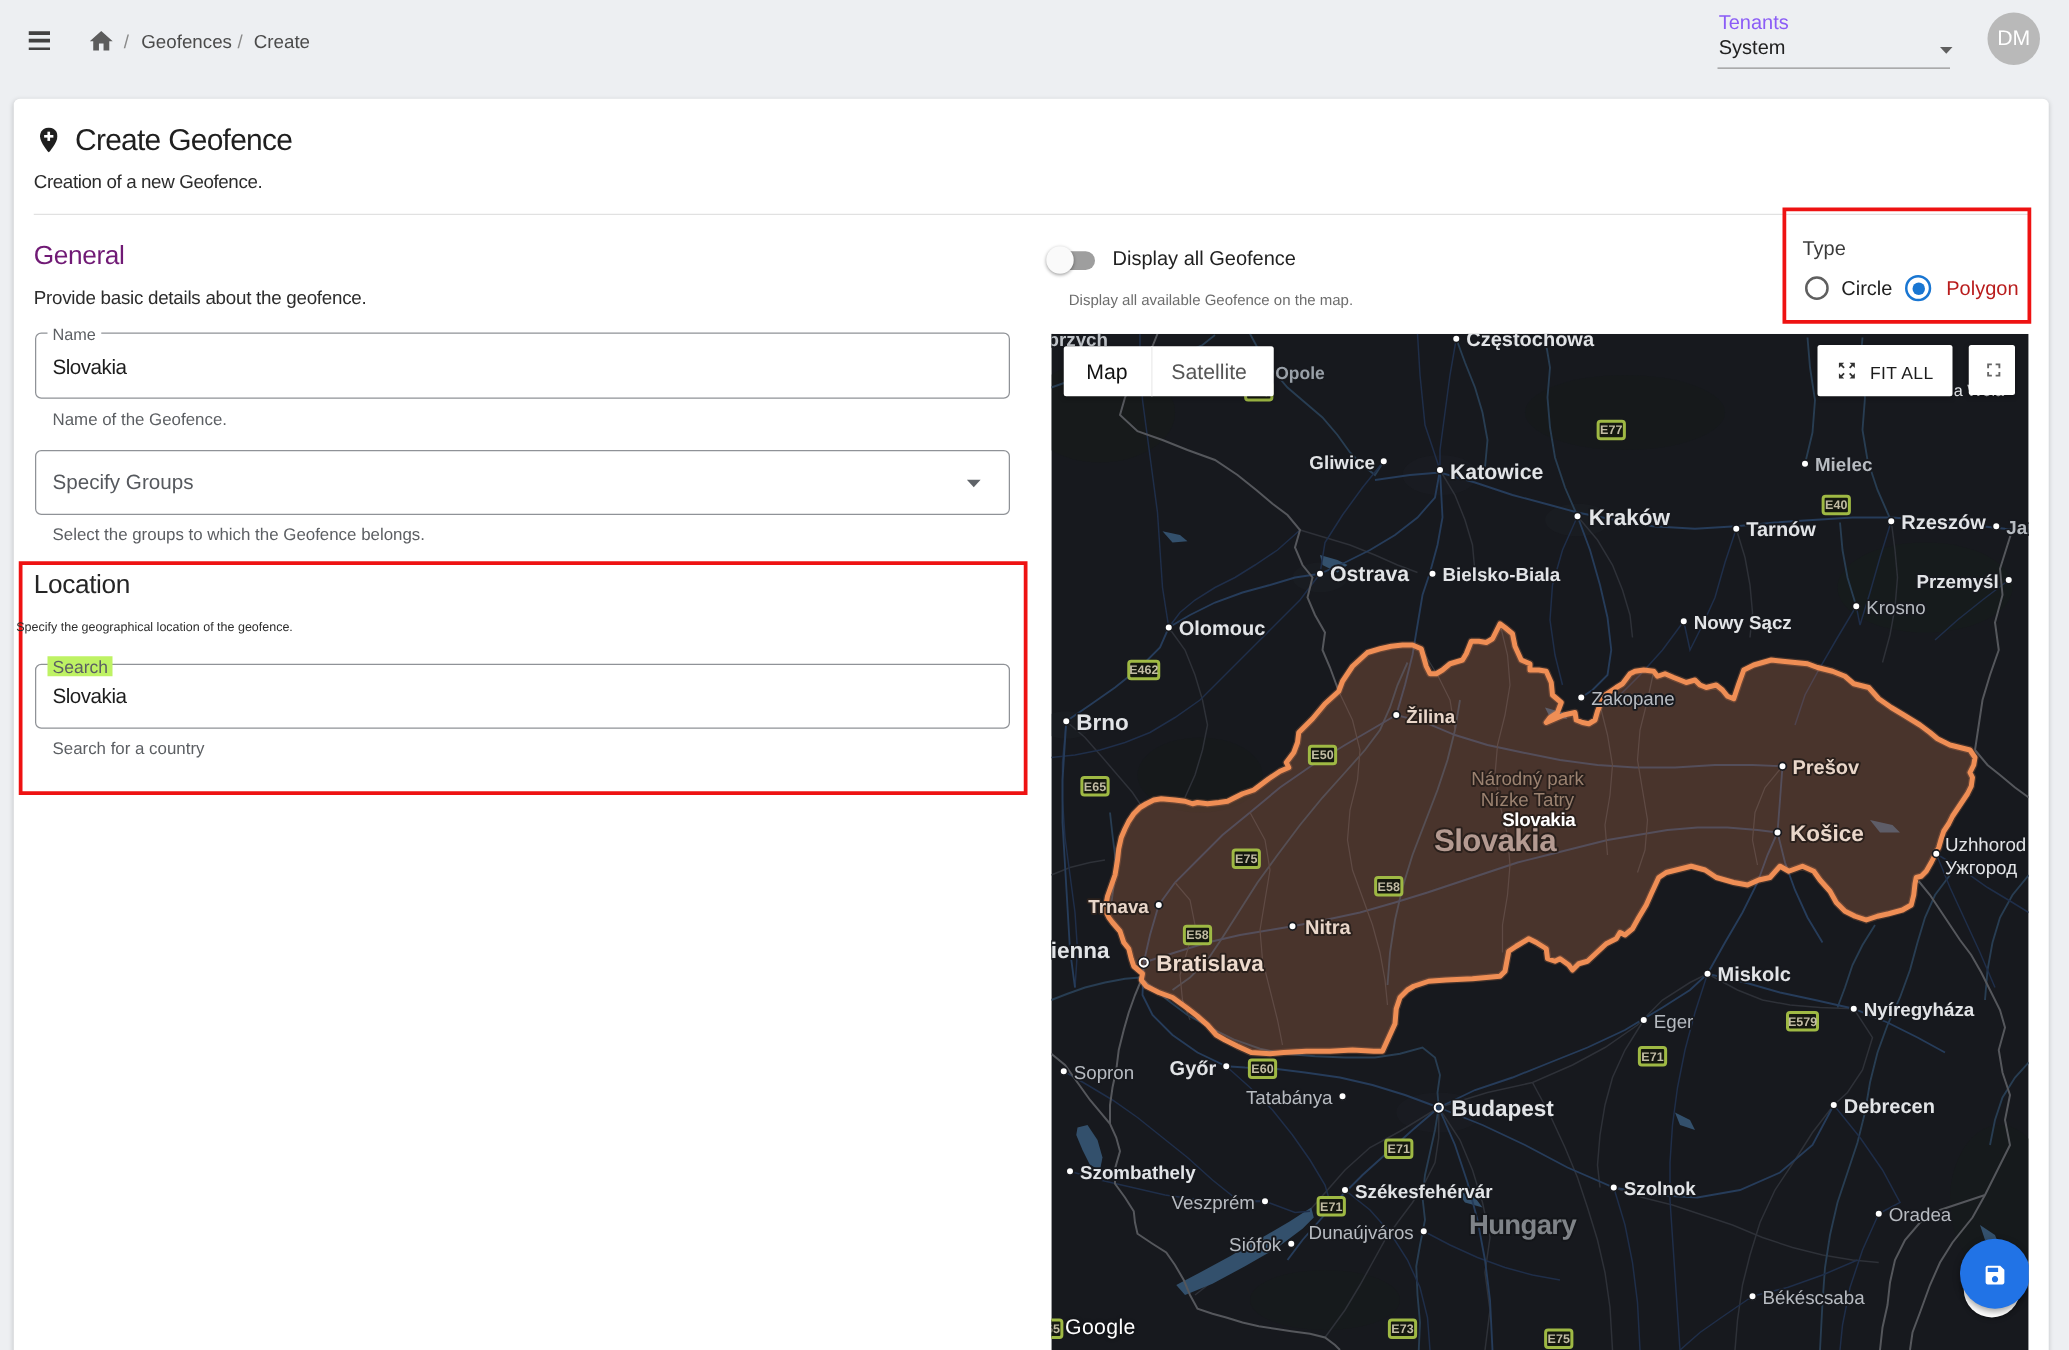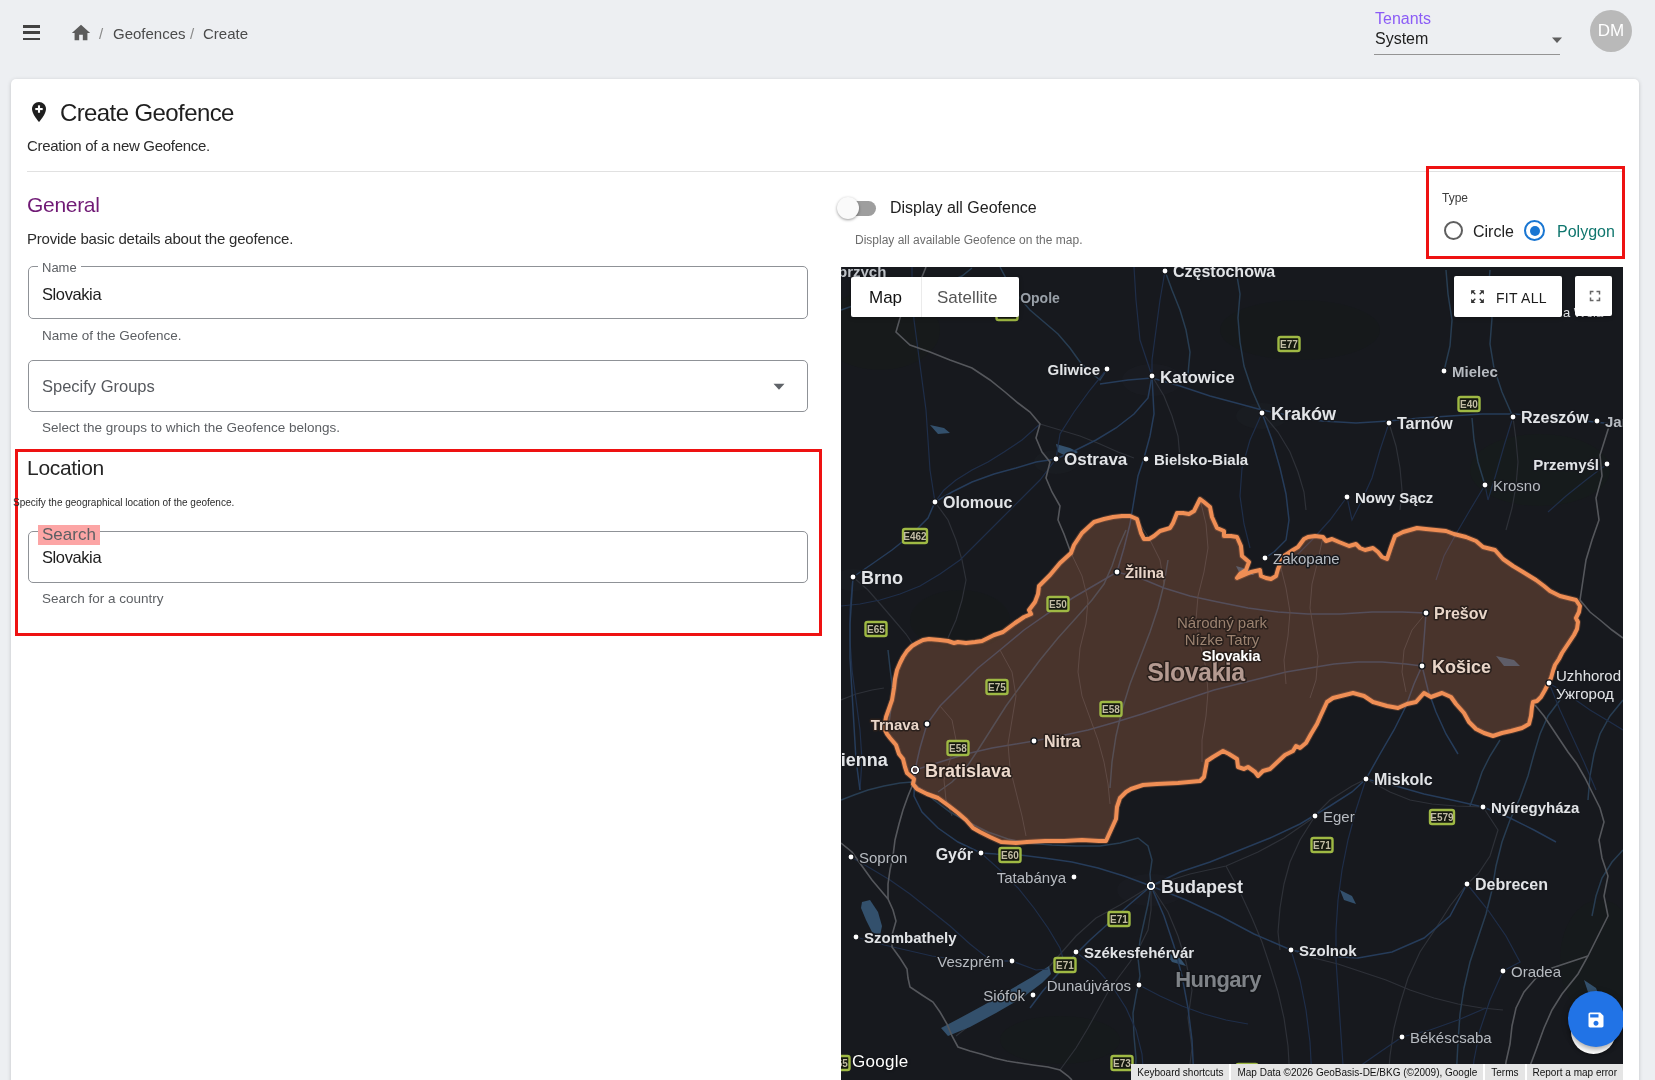--- a/index.html
+++ b/index.html
@@ -51,36 +51,36 @@
 <div class="abs" style="left:42px;top:377px;font-size:16.5px;color:#56595e">Specify Groups</div>
 <svg class="abs" style="left:771px;top:381px" width="16" height="11" viewBox="0 0 14 10">
     <path fill="#5f6368" d="M2 2.5 L7 8 L12 2.5 Z"></path>
   </svg>
 <div class="abs" style="left:42px;top:420px;font-size:13.5px;color:#5c5f63">Select the groups to which the Geofence belongs.</div>
 
 <div class="abs" style="left:15px;top:449px;width:807px;height:187px;border:3px solid #ee1212"></div>
 <div class="abs" style="left:27px;top:456px;font-size:21px;font-weight:500;color:#252525;letter-spacing:-0.3px">Location</div>
 <div class="abs" style="left:13px;top:497px;font-size:10px;color:#2c2c2c">Specify the geographical location of the geofence.</div>
 <div class="abs" style="left:28px;top:531px;width:780px;height:52px;border:1px solid #8f9297;border-radius:5px"></div>
-<div class="abs" style="left:38px;top:525px;font-size:17px;color:#5c5f63;background:#fca5a5;padding:0 4px">Search</div>
+<div class="abs" style="left:38px;top:525px;font-size:14px;color:#5c5f63;background:#bef264;padding:0 4px">Search</div>
 <div class="abs" style="left:42px;top:548px;font-size:16.5px;color:#1d1d1d;letter-spacing:-0.4px">Slovakia</div>
 <div class="abs" style="left:42px;top:591px;font-size:13.5px;color:#5c5f63">Search for a country</div>
 
 <div class="abs" style="left:841px;top:201px;width:35px;height:15px;border-radius:8px;background:#9e9e9e"></div>
 <div class="abs" style="left:837px;top:197px;width:22px;height:22px;border-radius:50%;background:#fafafa;box-shadow:0 1px 3px rgba(0,0,0,0.4)"></div>
 <div class="abs" style="left:890px;top:199px;font-size:16px;color:#212121">Display all Geofence</div>
 <div class="abs" style="left:855px;top:233px;font-size:12px;color:#6d6d6d">Display all available Geofence on the map.</div>
 
 <div class="abs" style="left:1426px;top:166px;width:199px;height:93px;border:3px solid #ee1212"></div>
-<div class="abs" style="left:1442px;top:191px;font-size:12px;color:#3c3c3c">Type</div>
+<div class="abs" style="left:1442px;top:191px;font-size:16px;color:#3c3c3c">Type</div>
 <div class="abs" style="left:1444px;top:221px;width:19px;height:19px;border-radius:50%;border:2px solid #5f5f5f"></div>
 <div class="abs" style="left:1473px;top:223px;font-size:16px;color:#212121">Circle</div>
 <div class="abs" style="left:1524px;top:220px;width:21px;height:21px;border-radius:50%;border:2.5px solid #1976d2"></div>
 <div class="abs" style="left:1530px;top:226px;width:10px;height:10px;border-radius:50%;background:#1976d2"></div>
-<div class="abs" style="left:1557px;top:223px;font-size:16px;color:#0f766e">Polygon</div>
+<div class="abs" style="left:1557px;top:223px;font-size:16px;color:#b91c1c">Polygon</div>
 
 <div class="abs" style="left:841px;top:267px;width:782px;height:813px;overflow:hidden">
 <svg width="782" height="813" viewBox="0 0 782 813" xmlns="http://www.w3.org/2000/svg" style="position:absolute;left:0;top:0;display:block">
 <rect width="782" height="813" fill="#17191e"></rect>
 <ellipse cx="311" cy="113" rx="30" ry="16" fill="#1d2026" opacity="0.45"></ellipse>
 <ellipse cx="421" cy="149" rx="26" ry="13" fill="#1d2026" opacity="0.4"></ellipse>
 <ellipse cx="215" cy="195" rx="22" ry="12" fill="#1d2026" opacity="0.4"></ellipse>
 <ellipse cx="12" cy="313" rx="20" ry="11" fill="#1d2026" opacity="0.4"></ellipse>
 <ellipse cx="310" cy="623" rx="34" ry="16" fill="#1d2026" opacity="0.45"></ellipse>
 <ellipse cx="39" cy="63" rx="60" ry="40" fill="#161d18" opacity="0.35"></ellipse>
@@ -367,22 +367,13 @@
     </svg>
 
   <div class="abs" style="left:730px;top:742px;width:45px;height:45px;border-radius:50%;background:#fff;box-shadow:0 1px 4px rgba(0,0,0,0.3)"></div>
   <div class="abs" style="left:727px;top:724px;width:56px;height:56px;border-radius:50%;background:#2173e6;box-shadow:0 2px 6px rgba(0,0,0,0.4)"></div>
   <svg class="abs" style="left:745px;top:743px" width="20" height="20" viewBox="0 0 24 24">
       <path fill="#fff" d="M17 3H5c-1.11 0-2 .9-2 2v14c0 1.1.89 2 2 2h14c1.1 0 2-.9 2-2V7l-4-4zm-5 16c-1.66 0-3-1.34-3-3s1.34-3 3-3 3 1.34 3 3-1.34 3-3 3zm3-10H5V5h10v4z"></path>
     </svg>
 
   <div class="abs" style="left:11px;top:785px;font-size:17px;font-weight:500;color:#fff;letter-spacing:0.3px;text-shadow:0 0 3px rgba(0,0,0,0.6)">Google</div>
 
-  <div class="abs" style="right:0;top:797px;height:16px;background:#e5e5e5;color:#111;font-size:10px;display:flex;align-items:center;white-space:nowrap">
-    <span style="padding:0 6px">Keyboard shortcuts</span>
-    <span style="width:2px;height:16px;background:#fff"></span>
-    <span style="padding:0 6px">Map Data ©2026 GeoBasis-DE/BKG (©2009), Google</span>
-    <span style="width:2px;height:16px;background:#fff"></span>
-    <span style="padding:0 6px">Terms</span>
-    <span style="width:2px;height:16px;background:#fff"></span>
-    <span style="padding:0 6px">Report a map error</span>
-  </div>
 </div>
 
 </body></html>

